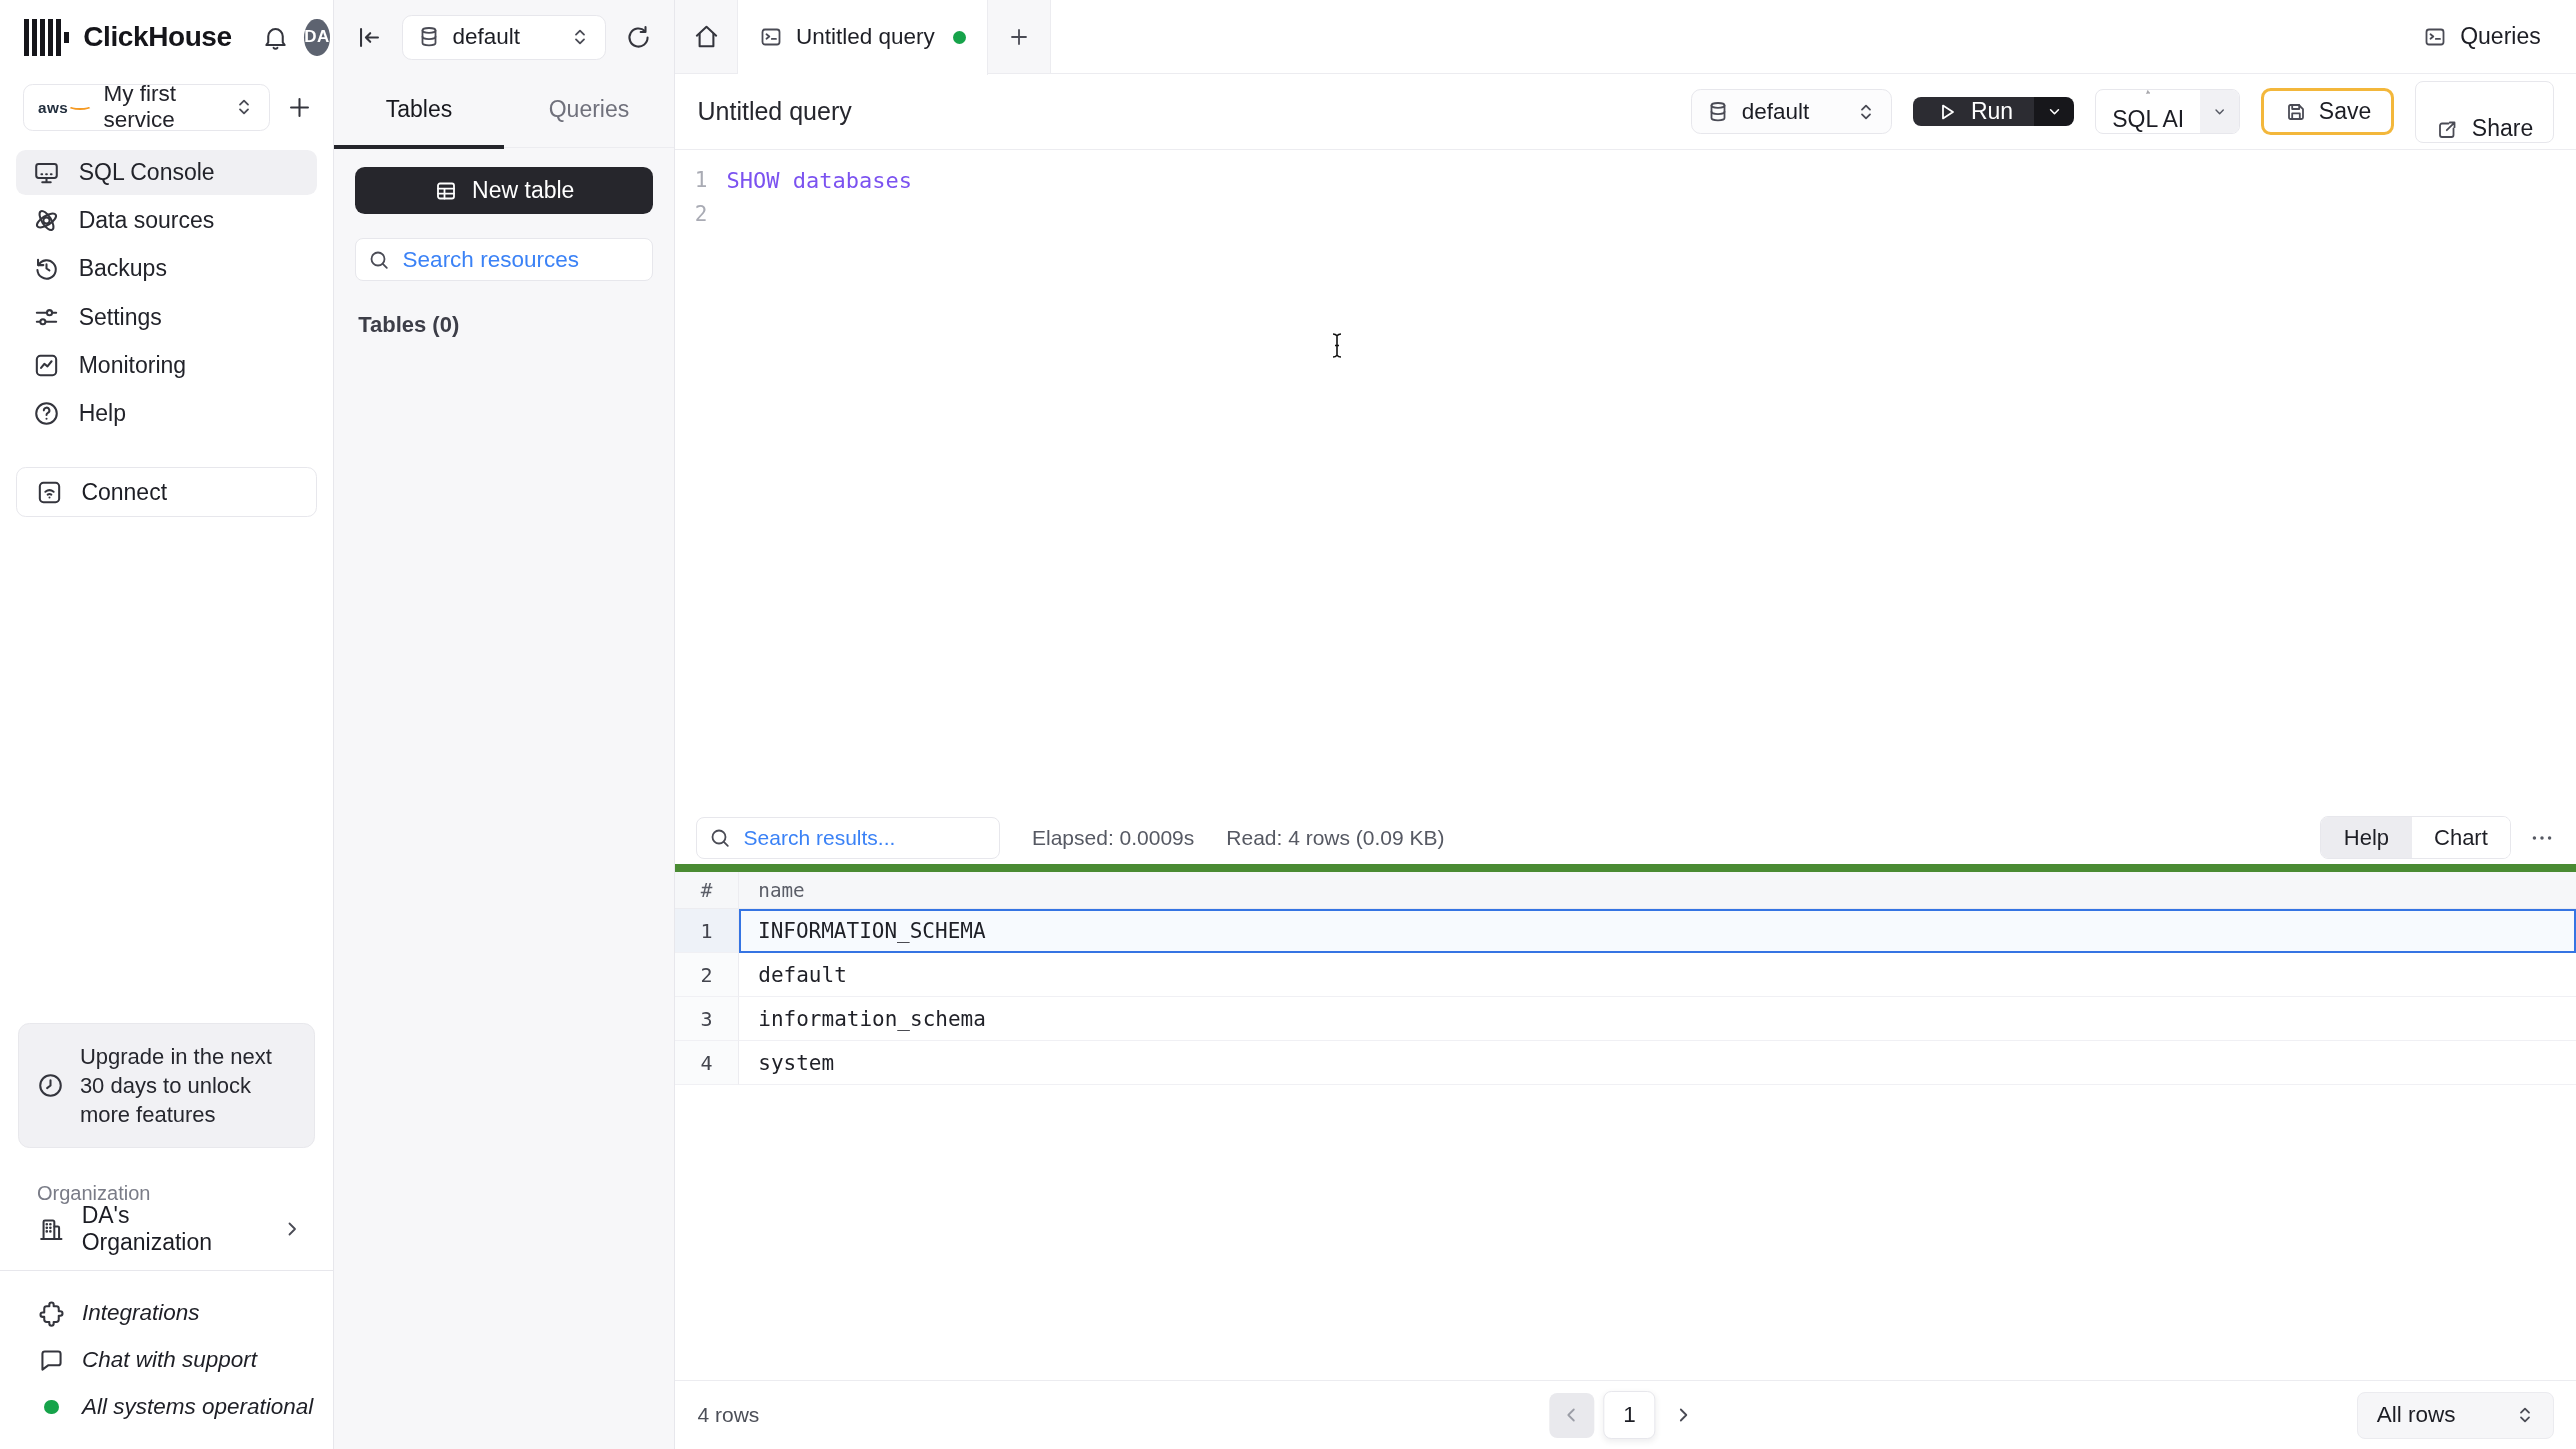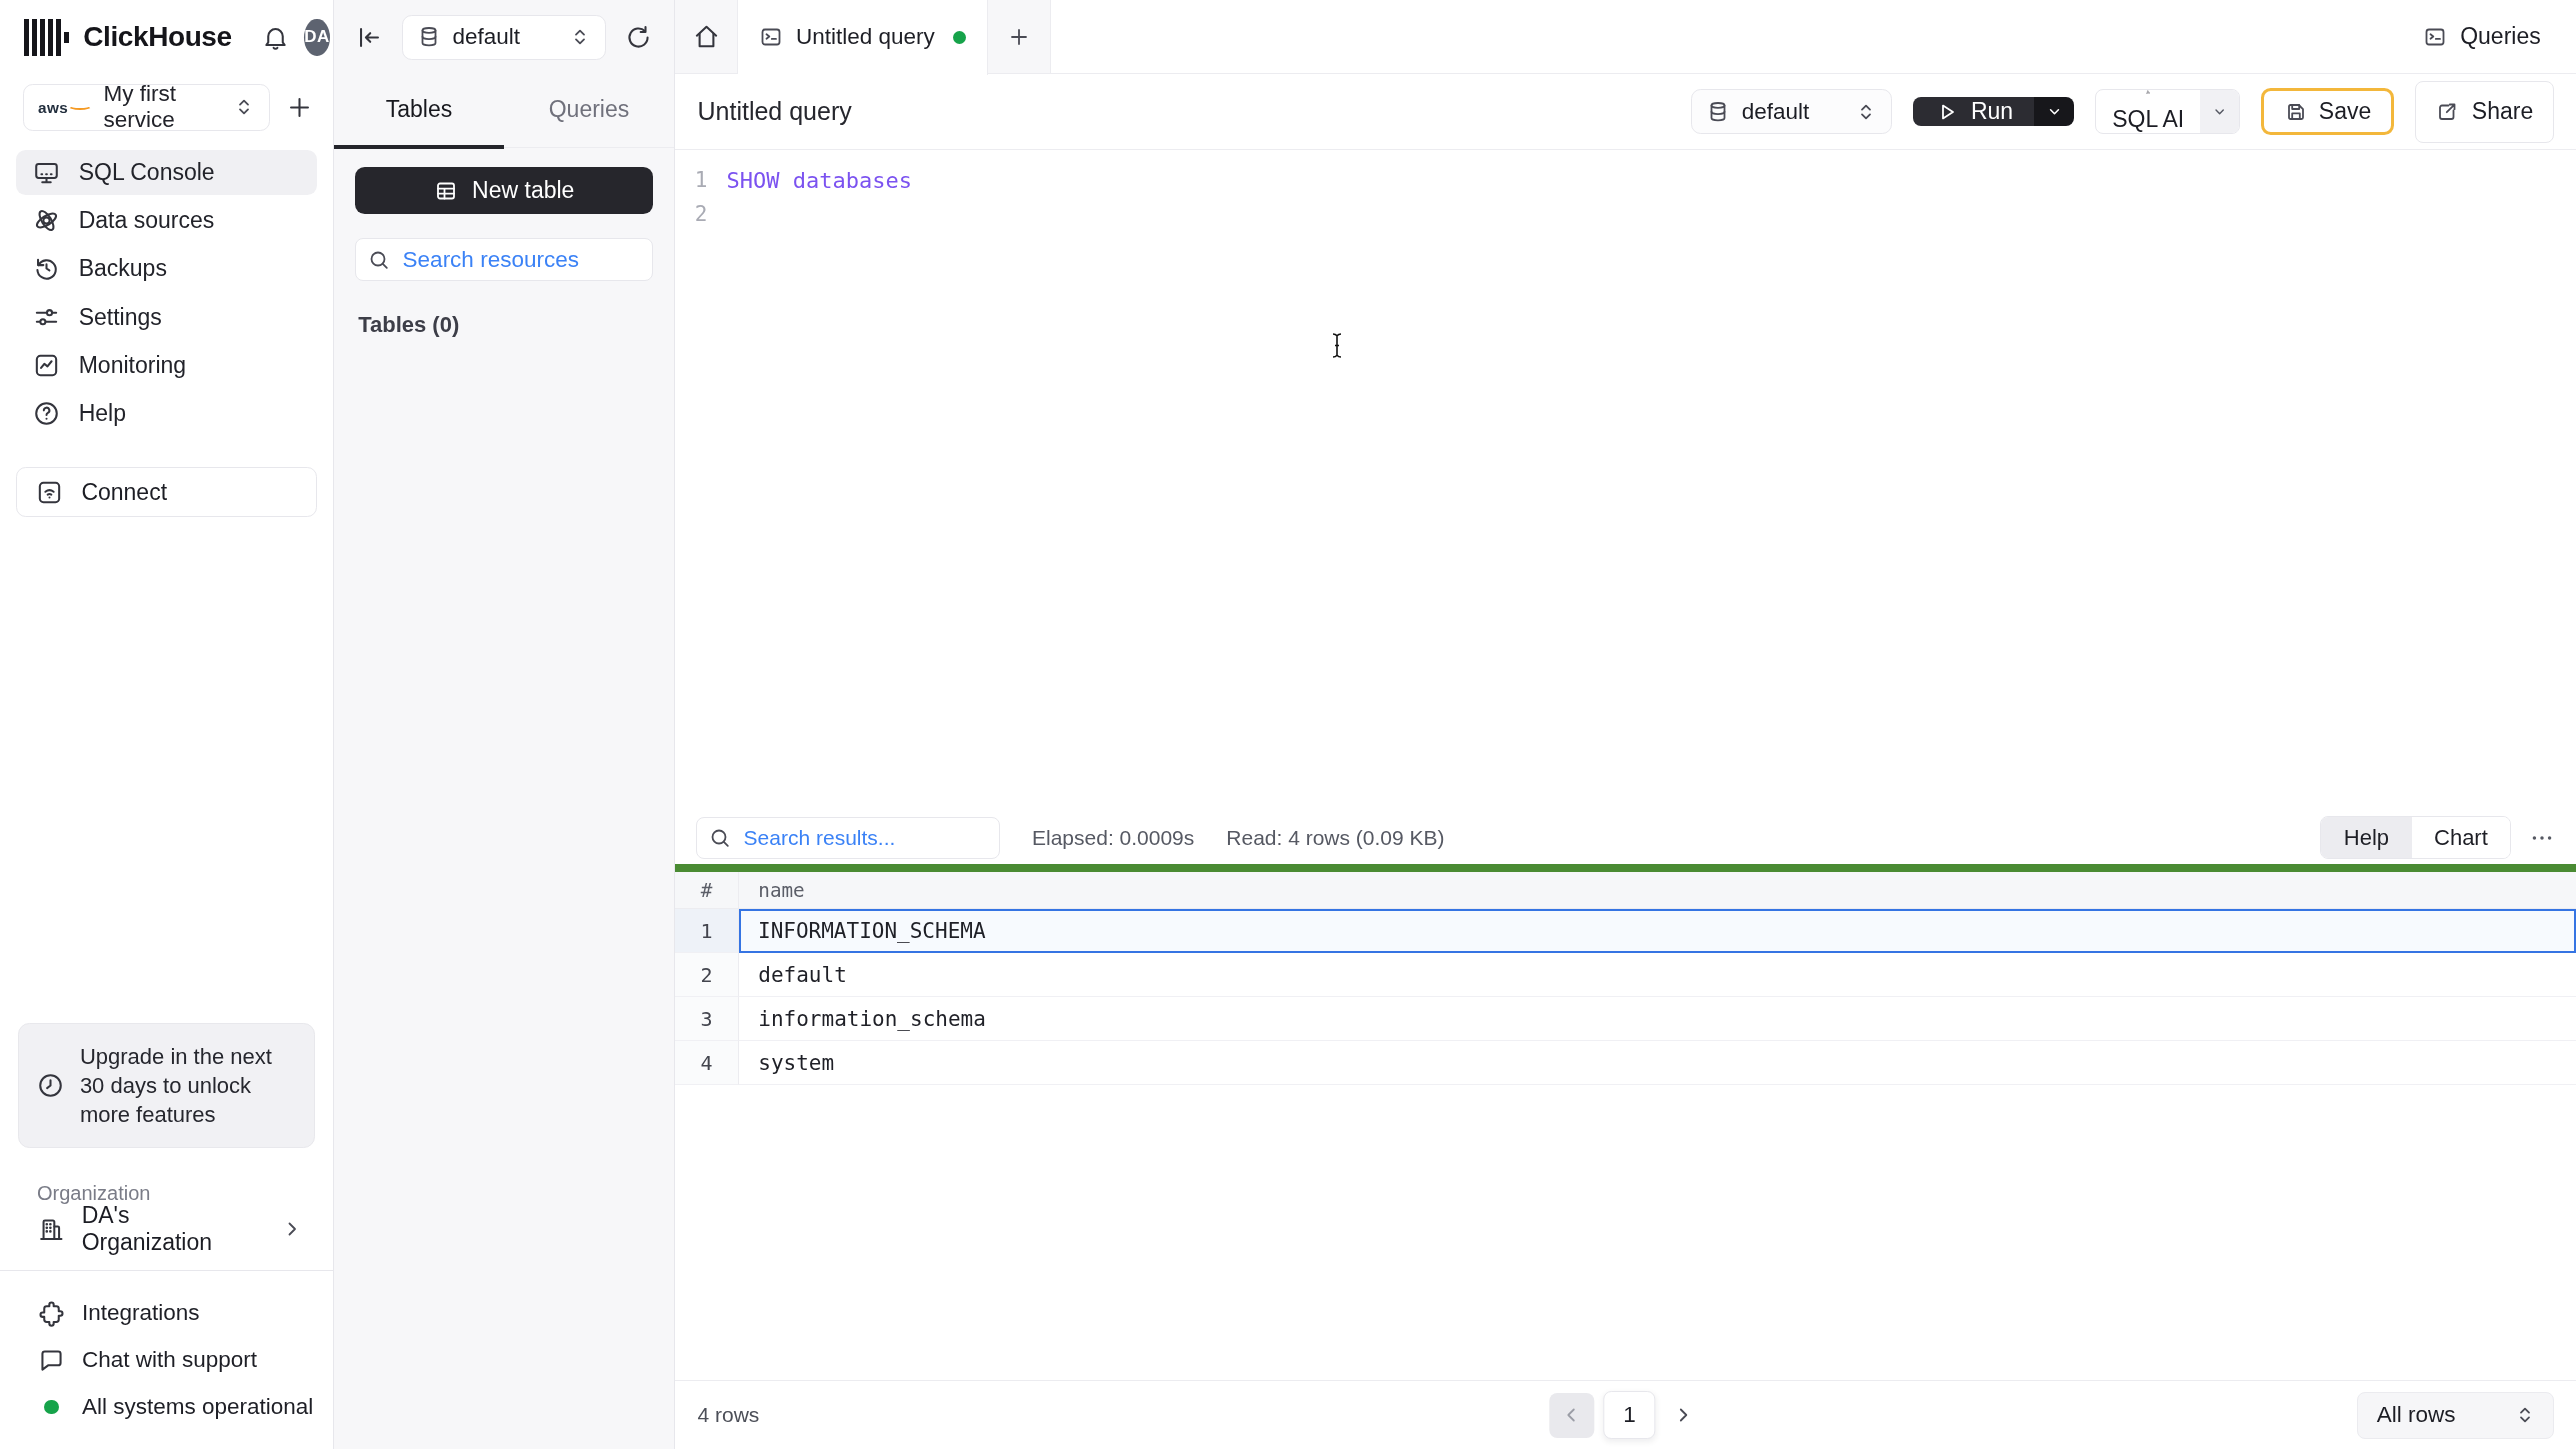--- a/index.html
+++ b/index.html
@@ -40,21 +40,21 @@
   .nav-item { height:45px; border-radius:9.7px; display:flex; align-items:center; gap:17.7px; padding:0 16px; font-size:23px; color:#22232a; cursor:default; }
   .nav-item.active { background:#f0f0f3; }
   .connect-btn { margin:31px 16px 0; height:50px; border:1.6px solid var(--border); border-radius:9.7px; display:flex; align-items:center; gap:17.7px; padding:0 17.7px; font-size:23px; background:#fff; }
   .sidebar-bottom { margin-top:auto; display:flex; flex-direction:column; }
   .upgrade-box { margin:0 17.7px 34px; background:#f1f1f4; border:1.6px solid #e8e8ec; border-radius:11.3px; padding:17.7px 17.7px; display:flex; align-items:center; gap:14.5px; }
   .upgrade-text { font-size:22px; line-height:1.32; color:#26272e; }
   .org-label { padding:0 37px; font-size:20px; color:#7a7c87; margin-bottom:1px; }
   .org-row { display:flex; align-items:center; gap:16px; padding:0 29px 0 37px; height:47px; font-size:23px; margin-bottom:17.7px; }
   .org-row .chev { margin-left:auto; }
   .sidebar-footer { border-top:1.6px solid var(--border); padding:21px 19.3px 21px 37px; display:flex; flex-direction:column; gap:4.8px; }
-  .foot-item { height:42px; display:flex; align-items:center; gap:16px; font-size:22.5px; color:#1e1f26; }
+  .foot-item { height:42px; display:flex; align-items:center; gap:16px; font-size:22.5px; color:#1e1f26;font-style:italic; }
   .status-dot { width:14.5px; height:14.5px; border-radius:50%; background:var(--status-green); margin:0 7.2px; }
 
   
   .explorer { width:341px; min-width:341px; background:var(--gray-bg); border-right:1.6px solid var(--border); display:flex; flex-direction:column; }
   .exp-topbar { height:74px; display:flex; align-items:center; gap:17.7px; padding:0 21px; }
   .db-select { height:45px; background:#fff; border:1.6px solid var(--border); border-radius:9.7px; display:flex; align-items:center; gap:11.3px; padding:0 13px 0 14.5px; font-size:22.5px; }
   .exp-topbar .db-select { flex:1; }
   .exp-tabs { height:74px; display:flex; border-bottom:1.6px solid var(--border-light); }
   .exp-tab { flex:1; display:flex; align-items:center; justify-content:center; font-size:23px; color:#70717c; border-bottom:4px solid transparent; margin-bottom:-1.6px; }
   .exp-tab.active { color:#17181e; border-bottom-color:#24252b; }
@@ -80,21 +80,21 @@
   .q-actions { margin-left:auto; display:flex; align-items:center; gap:21px; }
   .q-actions .db-select { width:201px; background:#fcfcfd; }
   .db-select .updown { margin-left:auto; }
   .run-btn { height:29px; border-radius:8px; overflow:hidden; display:flex; }
   .run-main { background:#2c2c32; color:#fff; display:flex; align-items:center; gap:13px; padding:0 21px; font-size:23px; }
   .run-caret { background:#17171b; width:40px; display:flex; align-items:center; justify-content:center; }
   .sqlai-btn { height:45px; border:1.6px solid var(--border); border-radius:8px; overflow:hidden; display:flex; background:#fff; }
   .sqlai-main { display:flex; align-items:center; gap:11.3px; padding:0 16px; font-size:23px;flex-direction:column; }
   .sqlai-caret { width:39px; background:#f1f1f4; display:flex; align-items:center; justify-content:center; }
   .save-btn { height:47px; border:3.2px solid var(--save-border); border-radius:9.7px; background:#fff; display:flex; align-items:center; gap:11.3px; padding:0 19.3px; font-size:23px; }
-  .share-btn { height:62px; border:1.6px solid var(--border); border-radius:8px; background:#fff; display:flex; align-items:center; gap:13px; padding:0 19.3px; font-size:23px; }
+  .share-btn { height:62px; border:1.6px solid var(--border); border-radius:8px; background:#fff; display:flex; align-items:flex-end; gap:13px; padding:0 19.3px; font-size:23px; }
 
   
   .editor { flex:1; position:relative; padding:13px 0 0 11.3px; font-family:"DejaVu Sans Mono", monospace; }
   .ed-line { display:flex; height:34px; align-items:center; }
   .ln { width:21px; text-align:right; color:#a9abb4; font-size:21px; }
   .code { margin-left:19.3px; font-size:22px; color:var(--code-purple); white-space:pre; }
   .ibeam { position:absolute; left:650px; top:180px; }
 
   
   .results { height:638px; display:flex; flex-direction:column; }

